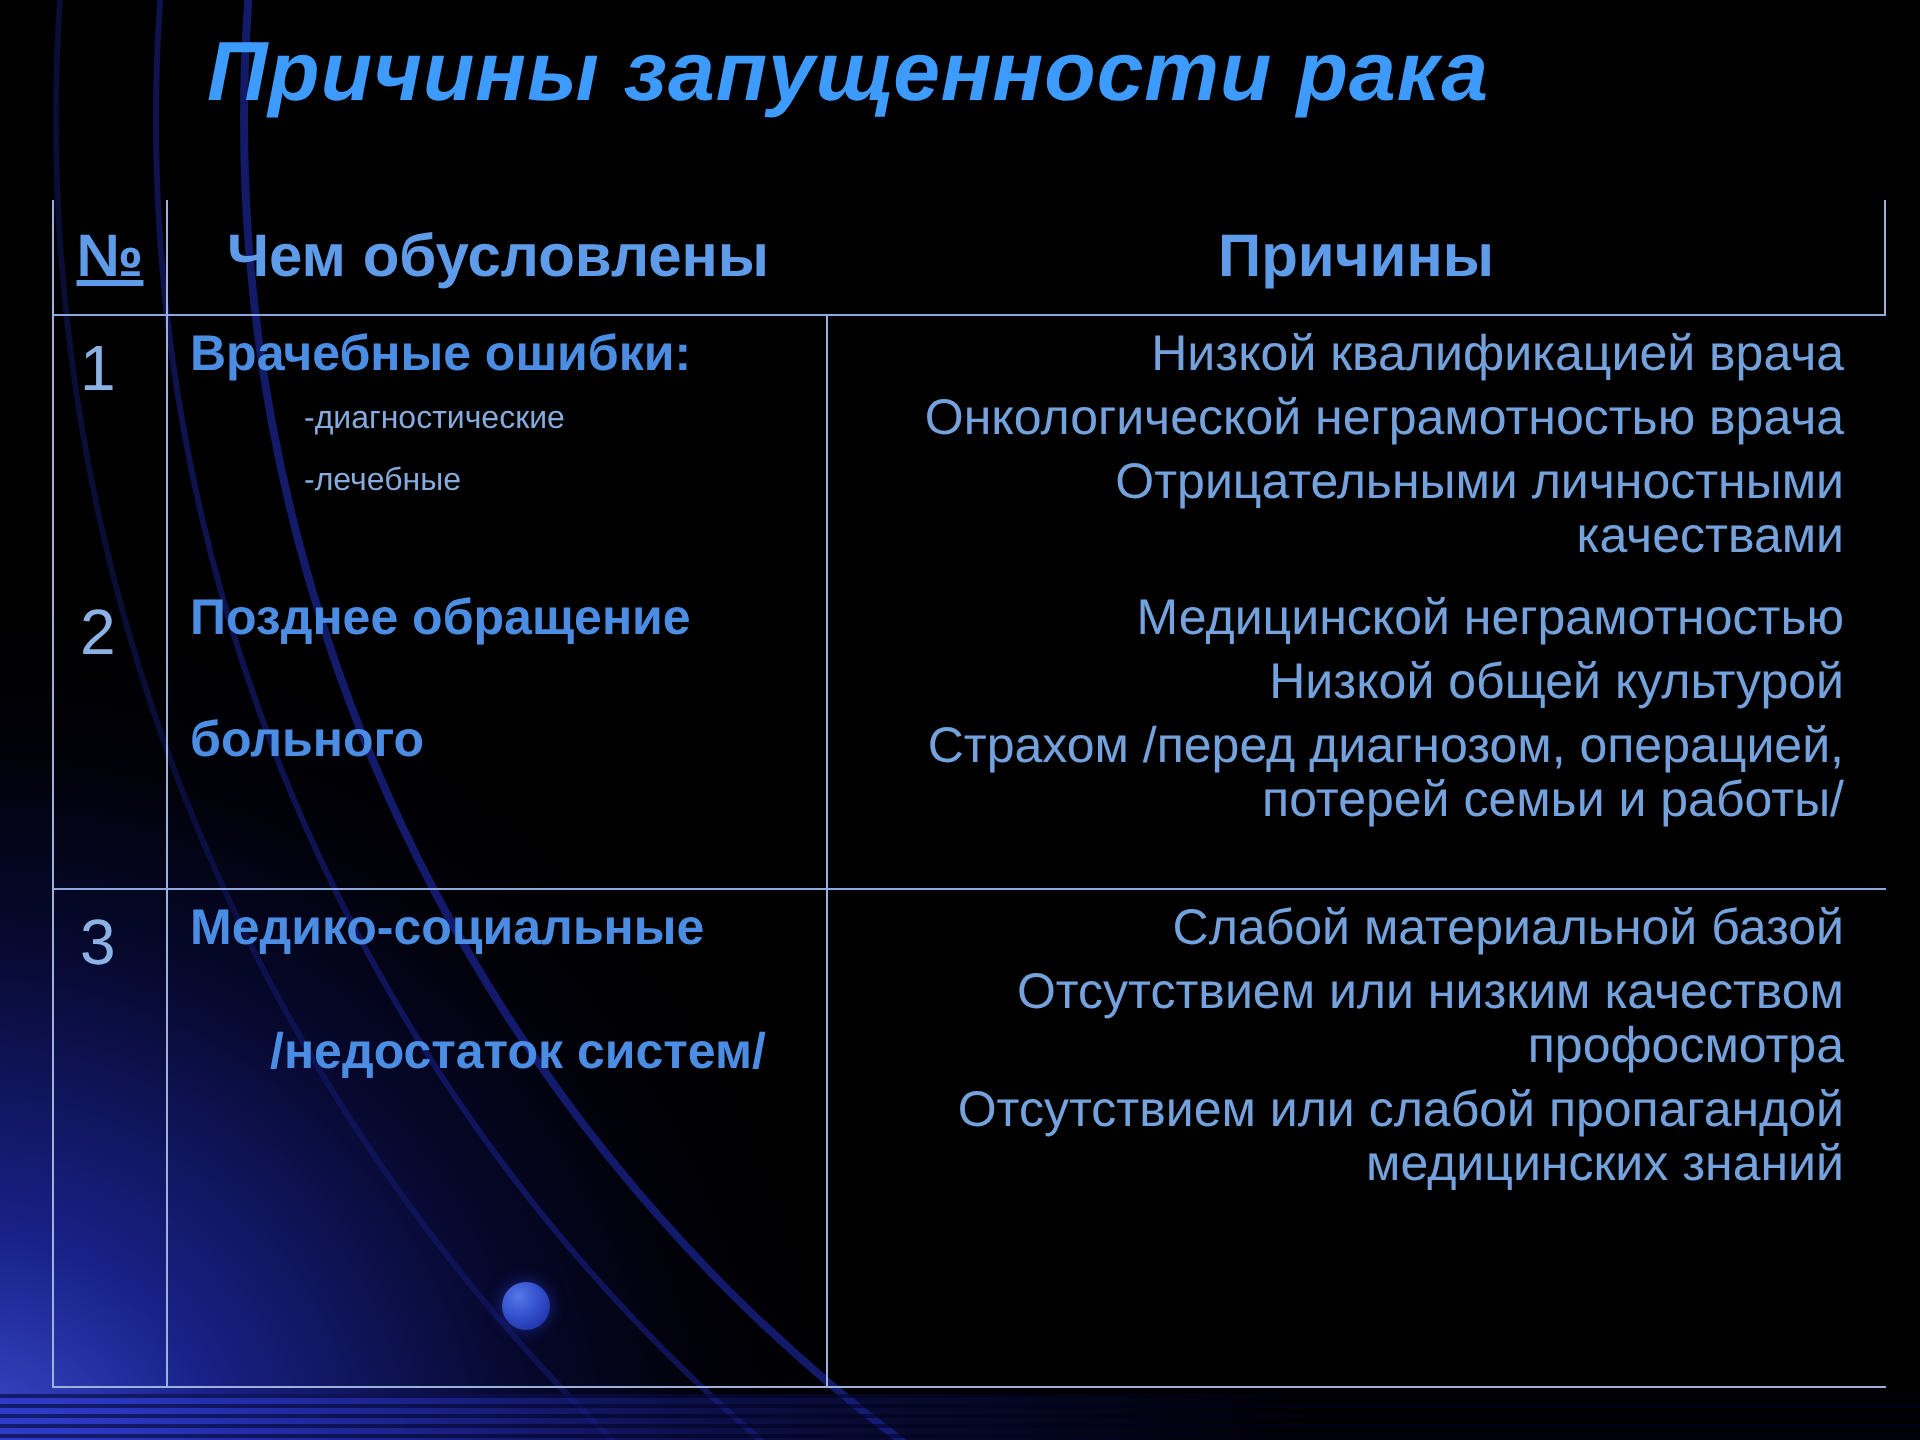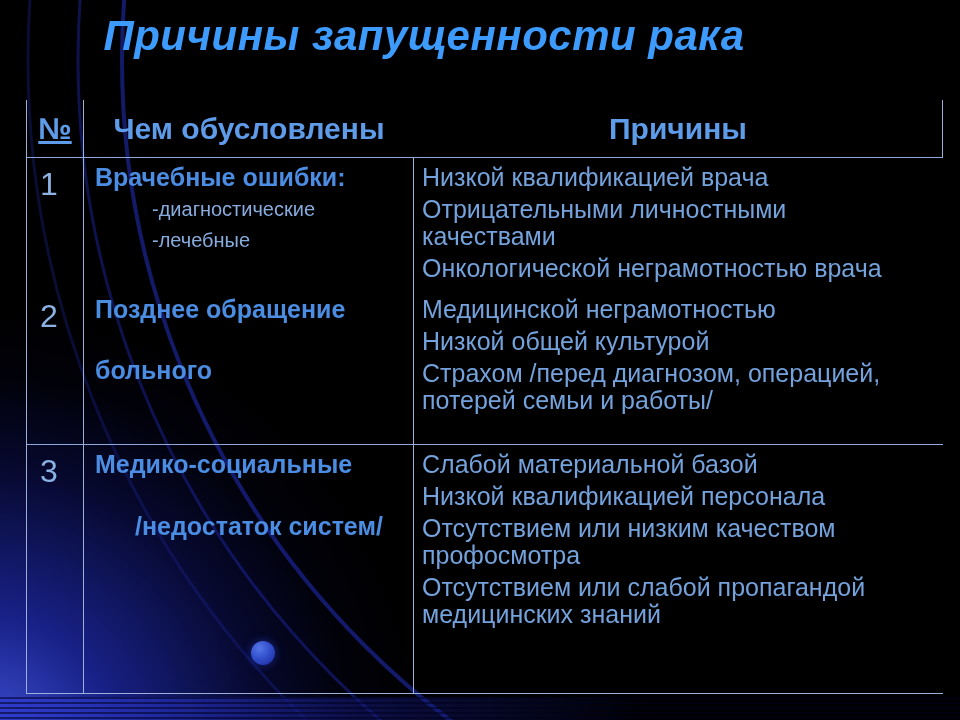--- a/index.html
+++ b/index.html
@@ -52,25 +52,25 @@
     box-sizing:border-box;
   }
   .cell{box-sizing:border-box;min-width:0;}
   .v-line{border-right:1px solid #9cb0d8;}
   .hdr{border-bottom:1px solid #8fa8de;display:flex;align-items:center;justify-content:center;
        font-size:30px;font-weight:bold;color:#5e9ce9;}
   .hdr-num span{text-decoration:underline;}
   .row2{border-bottom:1px solid #8fa8de;}
   .c-num{font-size:32px;color:#8cb2e4;padding:8px 0 0 13px;}
   .c-cause{padding:5px 12px 0 11px;font-size:25px;font-weight:bold;color:#4a8de2;}
-  .c-cause .subitems{font-weight:normal;color:#87abdc;font-size:20px;margin:2px 0 0 57px;line-height:31px;}
+  .c-cause .subitems{font-weight:normal;color:#87abdc;font-size:16px;margin:2px 0 0 57px;line-height:31px;}
   .c-cause .cause-sub{margin-top:32px;}
   .c-cause .cause-sub.indented{margin-top:33px;margin-left:40px;}
   .c-reason{padding:6px 4px 0 8px;font-size:25px;color:#74a2dc;}
-  .c-reason p{margin:0 0 5px 0;line-height:27px;max-width:500px;}
+  .c-reason p{margin:0 0 5px 0;line-height:27px;max-width:500px;text-align:right;}
   .sphere{
     position:absolute;left:251px;top:641px;width:24px;height:24px;border-radius:50%;
     background:radial-gradient(circle at 35% 30%, #5577e8 0%, #3350cc 45%, #18259a 100%);
     box-shadow:0 0 8px rgba(40,60,200,0.6);
   }
 </style>
 </head>
 <body>
 
 <div class="bg-glow"></div>
@@ -100,40 +100,39 @@
   <div class="cell v-line c-num">1</div>
   <div class="cell v-line c-cause">
     <div>Врачебные ошибки:</div>
     <div class="subitems">
       <div>-диагностические</div>
       <div>-лечебные</div>
     </div>
   </div>
   <div class="cell c-reason">
     <p>Низкой квалификацией врача</p>
+    <p>Онкологической неграмотностью врача</p>
     <p>Отрицательными личностными качествами</p>
-    <p>Онкологической неграмотностью врача</p>
   </div>
 
   <div class="cell v-line row2 c-num">2</div>
   <div class="cell v-line row2 c-cause">
     <div>Позднее обращение</div>
     <div class="cause-sub">больного</div>
   </div>
   <div class="cell row2 c-reason">
     <p>Медицинской неграмотностью</p>
     <p>Низкой общей культурой</p>
     <p>Страхом /перед диагнозом, операцией, потерей семьи и работы/</p>
   </div>
 
   <div class="cell v-line c-num">3</div>
   <div class="cell v-line c-cause">
     <div>Медико-социальные</div>
     <div class="cause-sub indented">/недостаток систем/</div>
   </div>
   <div class="cell c-reason">
     <p>Слабой материальной базой</p>
-    <p>Низкой квалификацией персонала</p>
     <p>Отсутствием или низким качеством профосмотра</p>
     <p>Отсутствием или слабой пропагандой медицинских знаний</p>
   </div>
 
 </div>
 
 </body></html>

